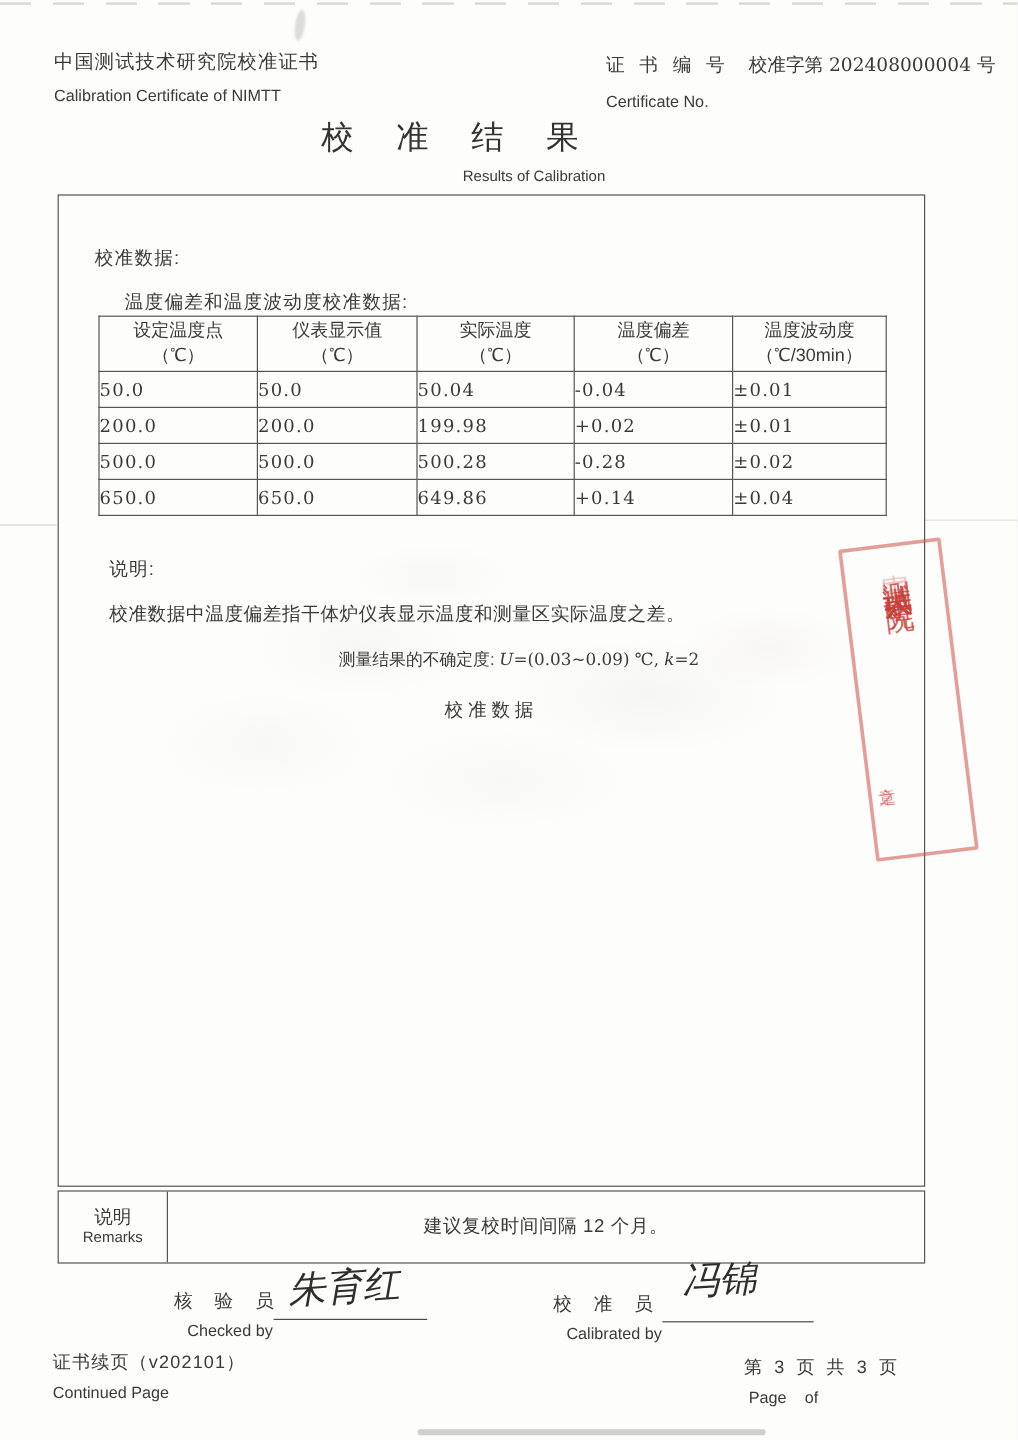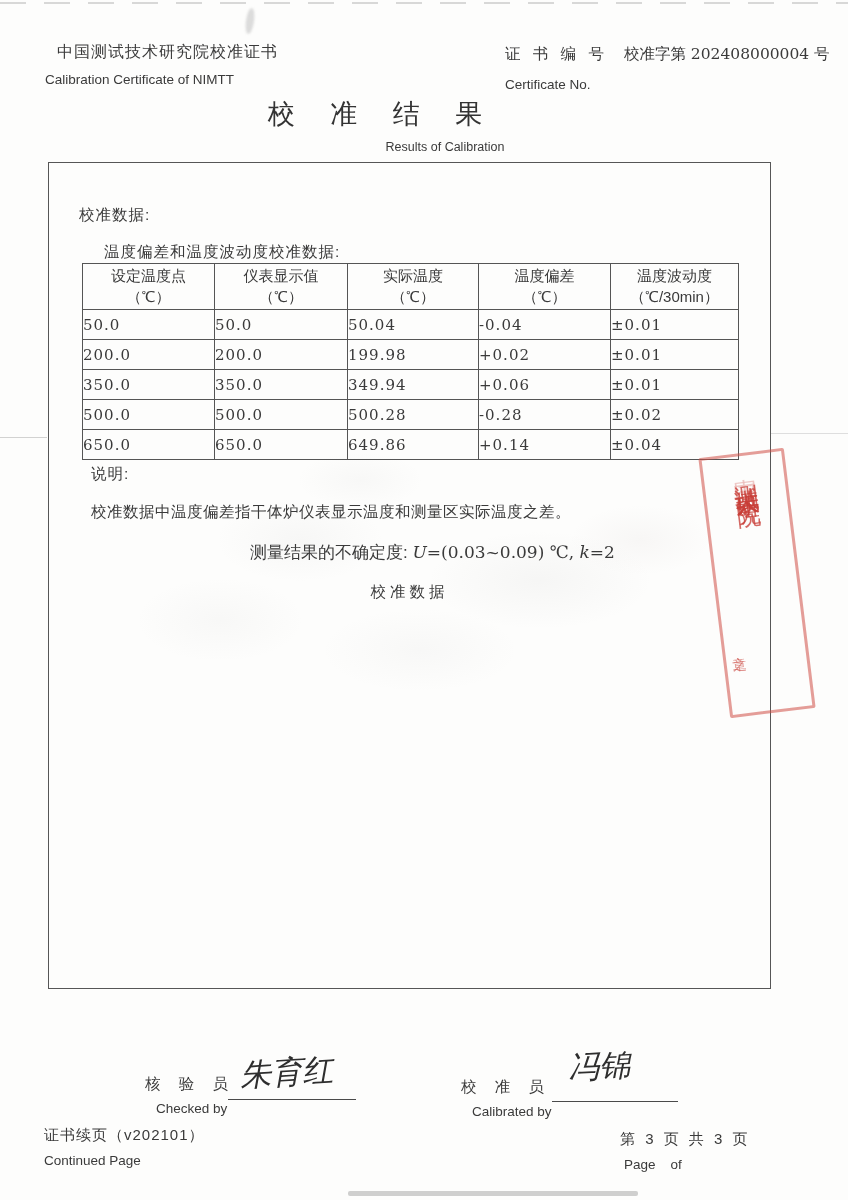--- a/index.html
+++ b/index.html
@@ -17,41 +17,41 @@
       radial-gradient(ellipse 140px 60px at 420px 650px, rgba(150,150,150,0.05), transparent 70%),
       radial-gradient(ellipse 100px 50px at 640px 540px, rgba(160,140,140,0.06), transparent 70%),
       radial-gradient(ellipse 120px 60px at 220px 620px, rgba(150,150,150,0.05), transparent 70%),
       radial-gradient(ellipse 90px 40px at 360px 480px, rgba(150,150,150,0.05), transparent 70%);
   }
   .abs{position:absolute;}
   .cn{letter-spacing:1px;}
   .serif{font-family:"DejaVu Serif","Liberation Serif",serif;}
 
   
-  .org-cn{left:45px;top:42px;font-size:16px;letter-spacing:1px;margin-left:12px;}
+  .org-cn{left:45px;top:42px;font-size:16px;letter-spacing:1px;}
   .org-en{left:45px;top:72px;font-size:13.5px;}
   .certno-row{left:505px;top:44px;font-size:15.5px;display:flex;gap:16px;white-space:nowrap;}
   .certno-label{letter-spacing:4px;}
   .certno-en{left:505px;top:77px;font-size:13.5px;}
   .title-cn{left:0;top:96px;width:764px;text-align:center;font-size:27px;letter-spacing:14px;color:#333;}
   .title-en{left:0;top:140px;width:848px;text-align:center;font-size:12.5px;padding-left:21px;}
 
   
   .content-box{left:48px;top:162px;width:721px;height:825px;border:1px solid #565656;}
   .sec-label{left:30px;top:42px;font-size:15.5px;}
   .tbl-caption{left:55px;top:79px;font-size:15.5px;}
 
   table.cal{position:absolute;left:33px;top:100px;border-collapse:collapse;table-layout:fixed;}
   table.cal td,table.cal th{border:1px solid #555;vertical-align:middle;font-weight:normal;padding:0;}
   table.cal th{height:45px;font-size:15px;line-height:1.35;}
   table.cal td{height:29px;font-size:15px;letter-spacing:1px;}
 
   .notes-label{left:42px;top:301px;font-size:15.5px;}
   .note1{left:42px;top:339px;font-size:15.5px;letter-spacing:0.5px;}
-  .uncert{left:0;top:378px;width:721px;text-align:center;padding-left:46px;box-sizing:border-box;font-size:17px;}
+  .uncert{left:0;top:378px;width:721px;text-align:center;padding-left:46px;box-sizing:border-box;font-size:14px;}
   .uncert i{font-family:"DejaVu Serif",serif;}
   .blank-below{left:0;top:419px;width:721px;text-align:center;font-size:15.5px;letter-spacing:4px;}
 
   
   .stamp{left:714px;top:452px;width:80px;height:256px;border:3.5px solid rgba(208,78,70,0.55);
          transform:rotate(-7deg);border-radius:2px;z-index:5;}
   .stamp-text{position:absolute;left:50%;top:4px;transform:translateX(-50%);
       writing-mode:vertical-rl;font-size:24px;letter-spacing:3px;
       color:rgba(200,62,55,0.78);white-space:nowrap;}
   .stamp-text .fade{opacity:0.35;}
@@ -153,27 +153,20 @@
         <td class="serif">±0.01</td>
       </tr>
       <tr>
         <td class="serif">200.0</td>
         <td class="serif">200.0</td>
         <td class="serif">199.98</td>
         <td class="serif">+0.02</td>
         <td class="serif">±0.01</td>
       </tr>
       <tr>
-        <td class="serif">350.0</td>
-        <td class="serif">350.0</td>
-        <td class="serif">349.94</td>
-        <td class="serif">+0.06</td>
-        <td class="serif">±0.01</td>
-      </tr>
-      <tr>
         <td class="serif">500.0</td>
         <td class="serif">500.0</td>
         <td class="serif">500.28</td>
         <td class="serif">-0.28</td>
         <td class="serif">±0.02</td>
       </tr>
       <tr>
         <td class="serif">650.0</td>
         <td class="serif">650.0</td>
         <td class="serif">649.86</td>
@@ -187,20 +180,27 @@
     <div class="abs note1 cn">校准数据中温度偏差指干体炉仪表显示温度和测量区实际温度之差。</div>
     <div class="abs uncert"><span>测量结果的不确定度: </span><i>U</i><span class="serif">=(0.03~0.09) ℃, </span><i>k</i><span class="serif">=2</span></div>
     <div class="abs blank-below">校准数据</div>
   </div>
 
   <div class="abs stamp">
     <div class="stamp-text"><span class="fade">中国</span><span>测试技术研究院</span></div>
     <div class="stamp-small">之章</div>
   </div>
 
+  <div class="abs remarks-box">
+    <div class="remarks-label-cell">
+      <div class="remarks-label-cn">说明</div>
+      <div class="remarks-label-en">Remarks</div>
+    </div>
+    <div class="remarks-content">建议复校时间间隔 12 个月。</div>
+  </div>
 
   <div class="abs sig-label-cn" style="left:145px;top:1074px;">核 验 员</div>
   <div class="abs sig-name" style="left:240px;top:1052px;transform:rotate(-4deg);">朱育红</div>
   <div class="abs sig-line" style="left:228px;top:1070px;width:128px;height:29px;"></div>
   <div class="abs sig-label-en" style="left:145px;top:1101px;">Checked by</div>
 
   <div class="abs sig-label-cn" style="left:461px;top:1077px;">校 准 员</div>
   <div class="abs sig-name" style="left:568px;top:1046px;transform:rotate(-3deg);">冯锦</div>
   <div class="abs sig-line" style="left:552px;top:1072px;width:126px;height:29px;"></div>
   <div class="abs sig-label-en" style="left:461px;top:1104px;">Calibrated by</div>

